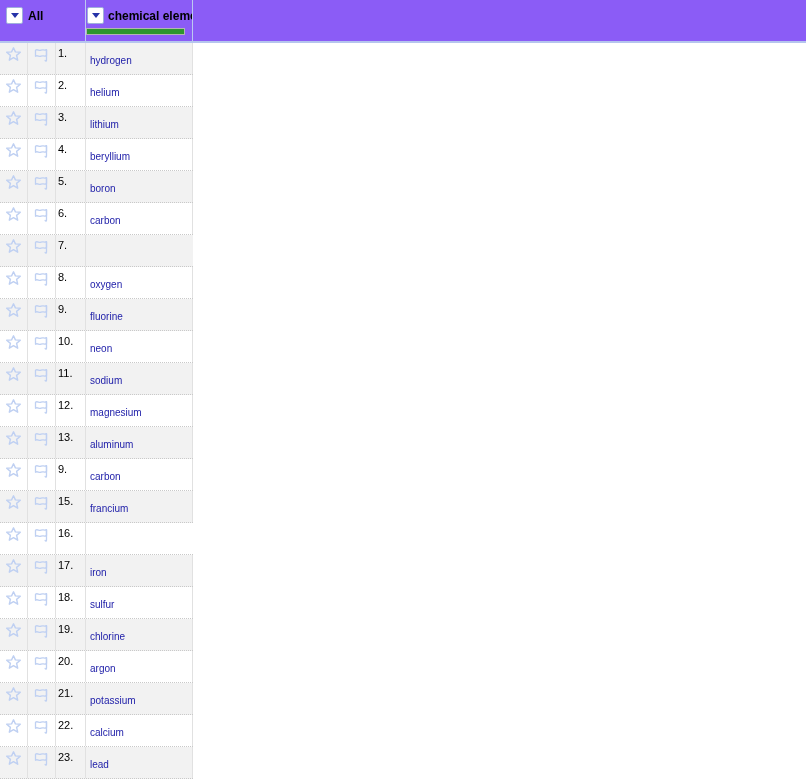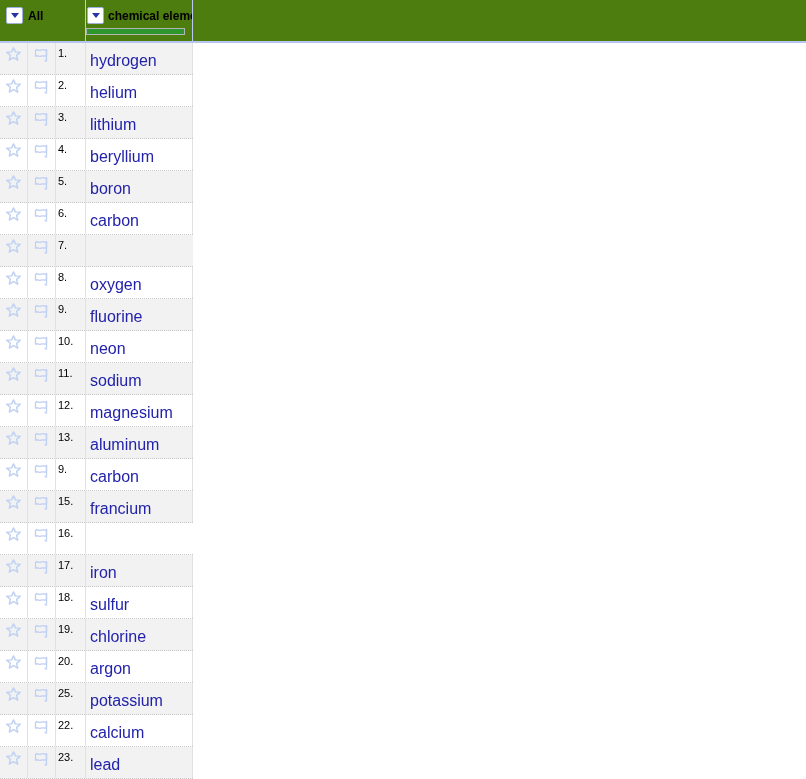--- a/index.html
+++ b/index.html
@@ -9,21 +9,21 @@
     background: #ffffff;
     font-family: "Liberation Sans", sans-serif;
     overflow: hidden;
     position: relative;
   }
 
   
   .header {
     display: flex;
     width: 806px; height: 43px;
-    background: #4d7c0f;
+    background: #8b5cf6;
     border-bottom: 2px solid #b5c5ee;
   }
   .hdr-section {
     position: relative;
     height: 100%;
     border-right: 1px solid #bcc8f0;
   }
   .hdr-all { width: 86px; padding: 7px 0 0 6px; }
   .hdr-col { width: 107px; padding: 7px 0 0 1px; }
   .hdr-rest { flex: 1; border-right: none; }
@@ -71,21 +71,21 @@
   }
   .row:nth-child(odd) { background: #f2f2f2; }
   .cell { height: 100%; border-right: 1px solid #e1e1e1; }
   .c-star { width: 28px; display: flex; justify-content: center; padding-top: 3px; }
   .c-flag { width: 28px; display: flex; justify-content: center; padding-top: 4px; }
   .c-idx  { width: 30px; padding: 4px 0 0 2px; font-size: 11px; color: #000000; }
   .c-val  { width: 107px; padding: 3px 0 0 4px; overflow: hidden; }
   .icon-btn { cursor: pointer; display: inline-block; line-height: 0; }
   .val-link {
     display: inline-block;
-    font-size: 16px;
+    font-size: 10px;
     line-height: 14px;
     color: #2222aa;
     text-decoration: none;
     white-space: nowrap;
     cursor: pointer;
     margin-top: 8px;
   }
   .action-link {
     display: inline-block;
     font-size: 10.5px;
@@ -585,21 +585,21 @@
       </span>
     </div>
     <div class="cell c-flag">
       <span class="icon-btn">
         <svg width="16" height="16" viewBox="0 0 16 16">
           <path d="M1.5 3.2 C3.5 1.6 5 4.2 7 3.2 C9 2.2 10 3.8 12.5 2.6 L12.5 8.6 C10 9.8 9 8.2 7 9.2 C5 10.2 3.5 7.6 1.5 9.2 Z" fill="none" stroke="#bfd0f2" stroke-width="1.3" stroke-linejoin="round"></path>
           <path d="M12.5 3 L12.5 13.2 C12.5 14.4 11.2 14.4 11.1 13.3" fill="none" stroke="#bfd0f2" stroke-width="1.3" stroke-linecap="round"></path>
         </svg>
       </span>
     </div>
-    <div class="cell c-idx">25.</div>
+    <div class="cell c-idx">21.</div>
     <div class="cell c-val">
       <a class="val-link">potassium</a><br>
       <a class="action-link">Choose new match</a>
     </div>
   </div>
 
   <div class="row">
     <div class="cell c-star">
       <span class="icon-btn">
         <svg width="17" height="16" viewBox="0 0 17 16">

